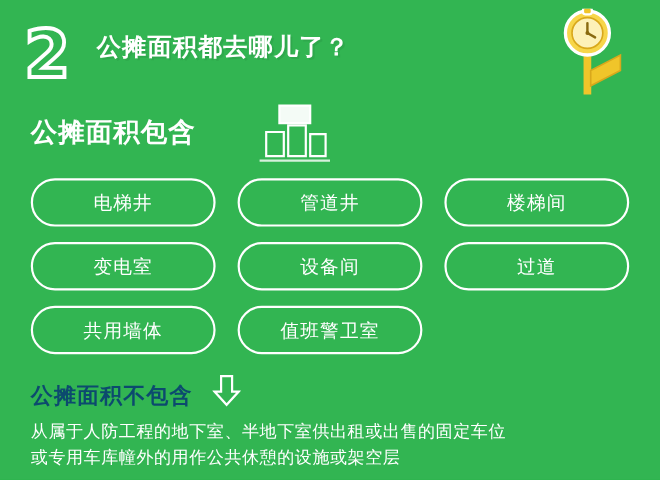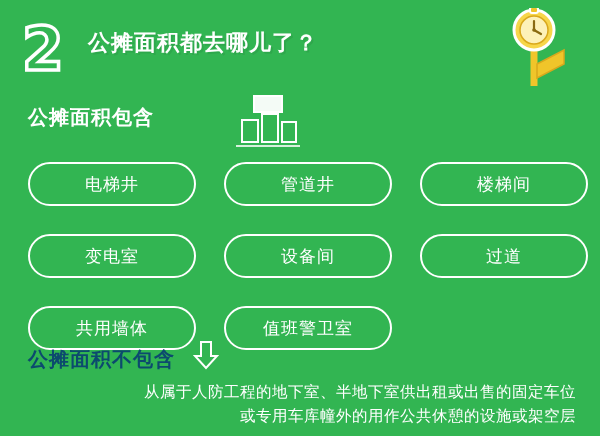--- a/index.html
+++ b/index.html
@@ -63,21 +63,21 @@
     width: 92px;
     height: 92px;
   }
 
   
   .sec-includes-label {
     position: absolute;
     left: 28px;
     top: 104px;
     color: #ffffff;
-    font-size: 20px;
+    font-size: 24px;
     font-weight: bold;
     letter-spacing: 1px;
     white-space: nowrap;
   }
   .building-icon {
     position: absolute;
     left: 228px;
     top: 90px;
     width: 80px;
     height: 62px;
@@ -87,21 +87,20 @@
   .grid {
     position: absolute;
     left: 28px;
     top: 162px;
     width: 544px;
     display: grid;
     grid-template-columns: repeat(3, 168px);
     grid-auto-rows: 44px;
     column-gap: 20px;
     row-gap: 14px;
-    gap: 28px;
   }
   .pill {
     border: 2px solid #ffffff;
     border-radius: 22px;
     color: #ffffff;
     font-size: 17px;
     display: flex;
     align-items: center;
     justify-content: center;
     box-sizing: border-box;
@@ -129,21 +128,20 @@
   }
   .excludes-body {
     position: absolute;
     left: 28px;
     top: 380px;
     width: 548px;
     color: #ffffff;
     font-size: 15.5px;
     line-height: 24px;
     letter-spacing: 0.5px;
-    text-align: right;
   }
   .excludes-body div { white-space: nowrap; }
 </style>
 </head>
 <body>
 
 <div class="page">
 
   <div class="title-row">
 

